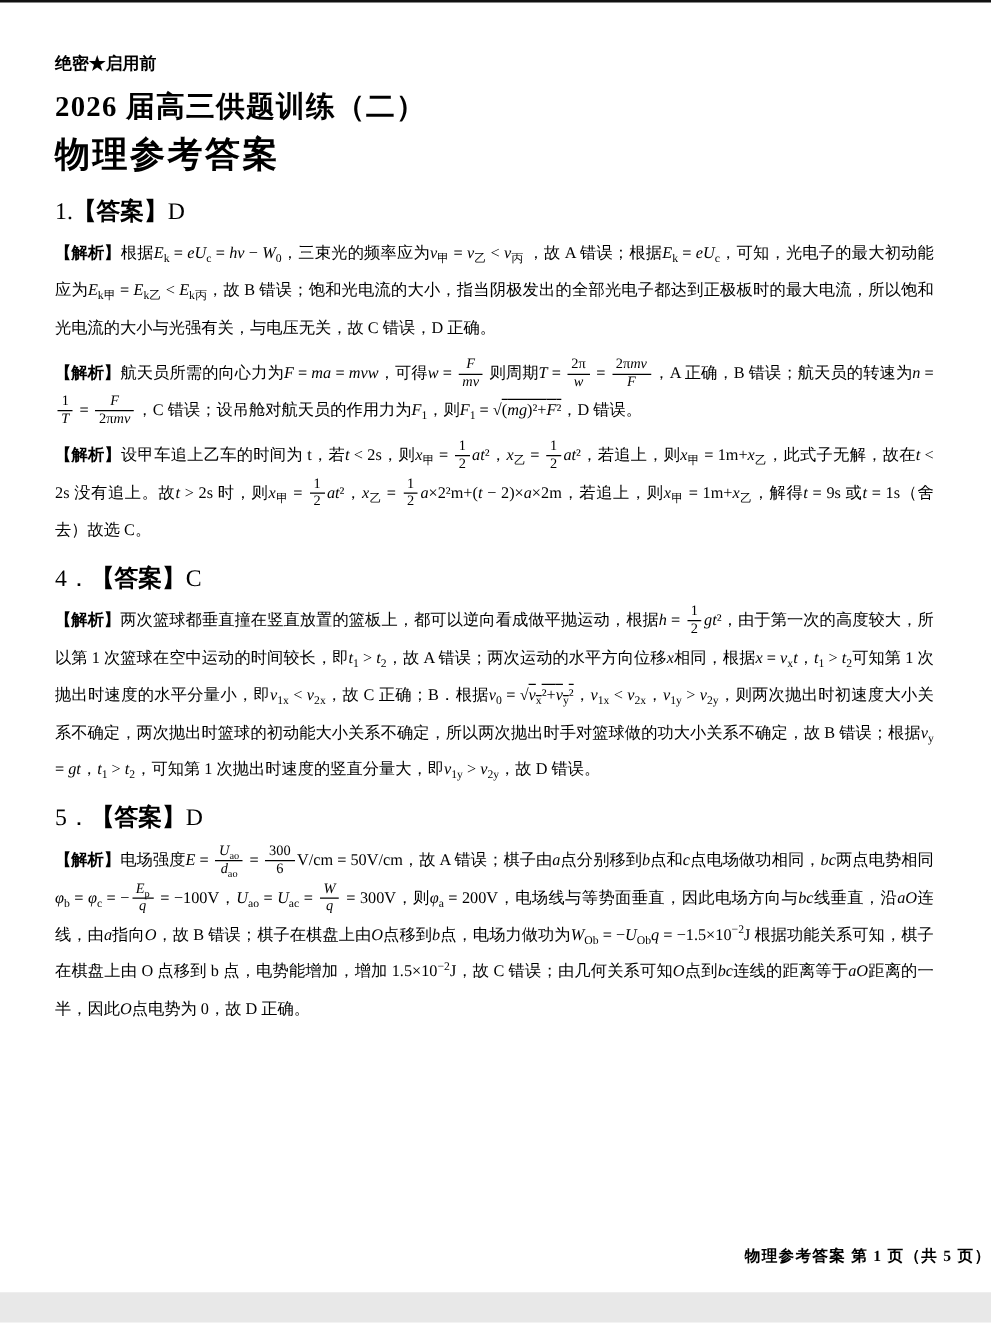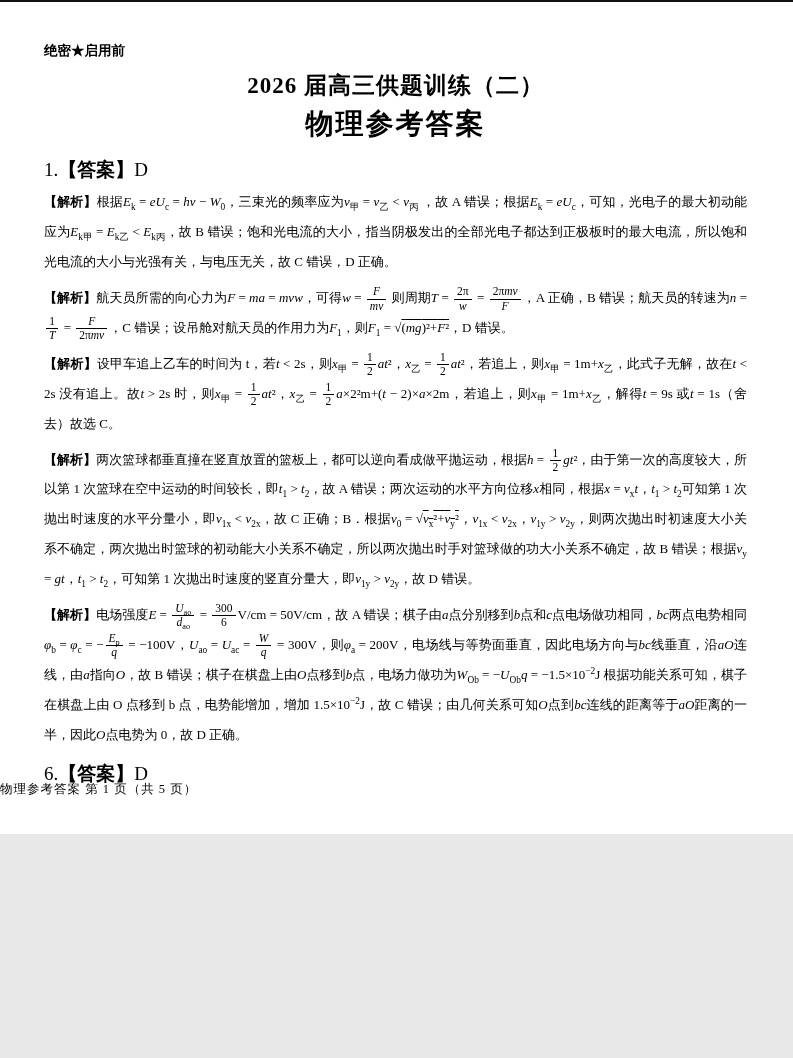--- a/index.html
+++ b/index.html
@@ -1,43 +1,42 @@
 <!DOCTYPE html>
 <html><head>
 <meta charset="utf-8">
 <style>
   html, body { margin: 0; padding: 0; background: #e8e8e8; }
   .page {
     width: 793px;
-    height: 834px;
+    height: 1034px;
     margin: 0 auto;
     background: #ffffff;
     box-sizing: border-box;
     padding: 40px 46px 0 44px;
     border-top: 2px solid #111;
     font-family: "Liberation Serif", "DejaVu Serif", serif;
     font-size: 13px;
     color: #000;
     position: relative;
     overflow: hidden;
   }
   .classification {
     font-weight: bold;
     font-size: 13.5px;
     margin-bottom: 8px;
   }
   .title {
-    text-align: center;
+    text-align: left;
     font-size: 23px;
     font-weight: bold;
     margin: 10px 0 4px 0;
     letter-spacing: 1px;
   }
   .subtitle {
-    text-align: center;
     font-size: 28px;
     font-weight: bold;
     margin: 4px 0 12px 0;
     letter-spacing: 2px;
   }
   .answer-line {
     margin: 10px 0 2px 0;
     font-size: 19px;
     line-height: 1.6;
   }
@@ -56,26 +55,27 @@
     line-height: 1.15;
     font-size: 11.5px;
     margin: 0 2px;
   }
   .frac .num { display: block; border-bottom: 1px solid #000; padding: 0 3px; }
   .frac .den { display: block; padding: 0 3px; }
   .sqrt { white-space: nowrap; }
   .sqrt .rad { text-decoration: overline; }
   .footer {
     position: absolute;
-    bottom: 36px;
+    bottom: 20px;
     left: 0;
     right: 0;
-    text-align: left;
+    text-align: right;
     font-size: 12.5px;
     letter-spacing: 1px;
+    font-weight: bold;
   }
 </style>
 </head>
 <body>
 
 <div class="page">
   <div class="classification">绝密★启用前</div>
 
   <h1 class="title">2026 届高三供题训练（二）</h1>
 
@@ -89,27 +89,25 @@
 
   <section class="question">
     <p class="analysis"><b>【解析】</b>航天员所需的向心力为<i>F</i> = <i>ma</i> = <i>mvw</i>，可得<i>w</i> = <span class="frac"><span class="num"><i>F</i></span><span class="den"><i>mv</i></span></span> 则周期<i>T</i> = <span class="frac"><span class="num">2π</span><span class="den"><i>w</i></span></span> = <span class="frac"><span class="num">2π<i>mv</i></span><span class="den"><i>F</i></span></span>，A 正确，B 错误；航天员的转速为<i>n</i> = <span class="frac"><span class="num">1</span><span class="den"><i>T</i></span></span> = <span class="frac"><span class="num"><i>F</i></span><span class="den">2π<i>mv</i></span></span>，C 错误；设吊舱对航天员的作用力为<i>F</i><sub>1</sub>，则<i>F</i><sub>1</sub> = <span class="sqrt">√<span class="rad">(<i>mg</i>)²+<i>F</i>²</span></span>，D 错误。</p>
   </section>
 
   <section class="question">
     <p class="analysis"><b>【解析】</b>设甲车追上乙车的时间为 t，若<i>t</i> &lt; 2s，则<i>x</i><sub>甲</sub> = <span class="frac"><span class="num">1</span><span class="den">2</span></span><i>at</i>²，<i>x</i><sub>乙</sub> = <span class="frac"><span class="num">1</span><span class="den">2</span></span><i>at</i>²，若追上，则<i>x</i><sub>甲</sub> = 1m+<i>x</i><sub>乙</sub>，此式子无解，故在<i>t</i> &lt; 2s 没有追上。故<i>t</i> &gt; 2s 时，则<i>x</i><sub>甲</sub> = <span class="frac"><span class="num">1</span><span class="den">2</span></span><i>at</i>²，<i>x</i><sub>乙</sub> = <span class="frac"><span class="num">1</span><span class="den">2</span></span><i>a</i>×2²m+(<i>t</i> − 2)×<i>a</i>×2m，若追上，则<i>x</i><sub>甲</sub> = 1m+<i>x</i><sub>乙</sub>，解得<i>t</i> = 9s 或<i>t</i> = 1s（舍去）故选 C。</p>
   </section>
 
   <section class="question">
+    <p class="answer-line"><span>4．</span><b>【答案】</b><span>C</span></p>
     <p class="analysis"><b>【解析】</b>两次篮球都垂直撞在竖直放置的篮板上，都可以逆向看成做平抛运动，根据<i>h</i> = <span class="frac"><span class="num">1</span><span class="den">2</span></span><i>gt</i>²，由于第一次的高度较大，所以第 1 次篮球在空中运动的时间较长，即<i>t</i><sub>1</sub> &gt; <i>t</i><sub>2</sub>，故 A 错误；两次运动的水平方向位移<i>x</i>相同，根据<i>x</i> = <i>v</i><sub>x</sub><i>t</i>，<i>t</i><sub>1</sub> &gt; <i>t</i><sub>2</sub>可知第 1 次抛出时速度的水平分量小，即<i>v</i><sub>1x</sub> &lt; <i>v</i><sub>2x</sub>，故 C 正确；B．根据<i>v</i><sub>0</sub> = <span class="sqrt">√<span class="rad"><i>v</i><sub>x</sub>²+<i>v</i><sub>y</sub>²</span></span>，<i>v</i><sub>1x</sub> &lt; <i>v</i><sub>2x</sub>，<i>v</i><sub>1y</sub> &gt; <i>v</i><sub>2y</sub>，则两次抛出时初速度大小关系不确定，两次抛出时篮球的初动能大小关系不确定，所以两次抛出时手对篮球做的功大小关系不确定，故 B 错误；根据<i>v</i><sub>y</sub> = <i>gt</i>，<i>t</i><sub>1</sub> &gt; <i>t</i><sub>2</sub>，可知第 1 次抛出时速度的竖直分量大，即<i>v</i><sub>1y</sub> &gt; <i>v</i><sub>2y</sub>，故 D 错误。</p>
   </section>
 
   <section class="question">
+    <p class="answer-line"><span>5．</span><b>【答案】</b><span>D</span></p>
     <p class="analysis"><b>【解析】</b>电场强度<i>E</i> = <span class="frac"><span class="num"><i>U</i><sub>ao</sub></span><span class="den"><i>d</i><sub>ao</sub></span></span> = <span class="frac"><span class="num">300</span><span class="den">6</span></span>V/cm = 50V/cm，故 A 错误；棋子由<i>a</i>点分别移到<i>b</i>点和<i>c</i>点电场做功相同，<i>bc</i>两点电势相同<i>φ</i><sub>b</sub> = <i>φ</i><sub>c</sub> = −<span class="frac"><span class="num"><i>E</i><sub>p</sub></span><span class="den"><i>q</i></span></span> = −100V，<i>U</i><sub>ao</sub> = <i>U</i><sub>ac</sub> = <span class="frac"><span class="num"><i>W</i></span><span class="den"><i>q</i></span></span> = 300V，则<i>φ</i><sub>a</sub> = 200V，电场线与等势面垂直，因此电场方向与<i>bc</i>线垂直，沿<i>aO</i>连线，由<i>a</i>指向<i>O</i>，故 B 错误；棋子在棋盘上由<i>O</i>点移到<i>b</i>点，电场力做功为<i>W</i><sub>Ob</sub> = −<i>U</i><sub>Ob</sub><i>q</i> = −1.5×10<sup>−2</sup>J 根据功能关系可知，棋子在棋盘上由 O 点移到 b 点，电势能增加，增加 1.5×10<sup>−2</sup>J，故 C 错误；由几何关系可知<i>O</i>点到<i>bc</i>连线的距离等于<i>aO</i>距离的一半，因此<i>O</i>点电势为 0，故 D 正确。</p>
   </section>
 
-  <section class="question">
-    <p class="answer-line"><span>6.</span><b>【答案】</b><span>D</span></p>
-
-  </section>
 </div>
 
   <div class="footer">物理参考答案 第 1 页（共 5 页）</div>
 </div>
 
 </body></html>

